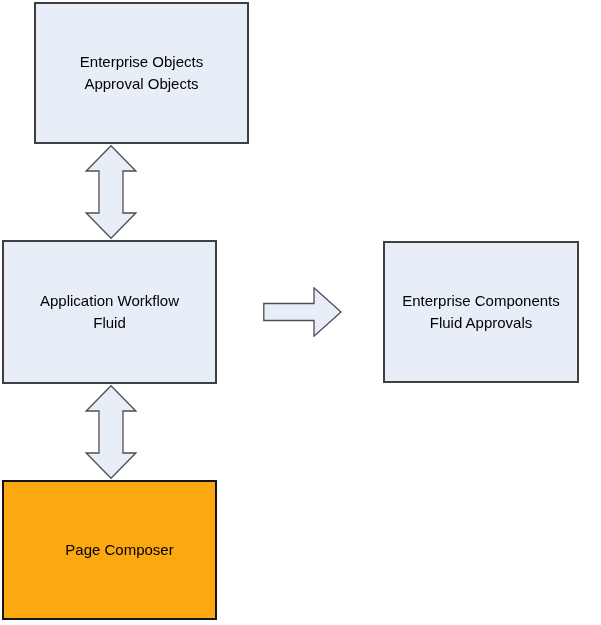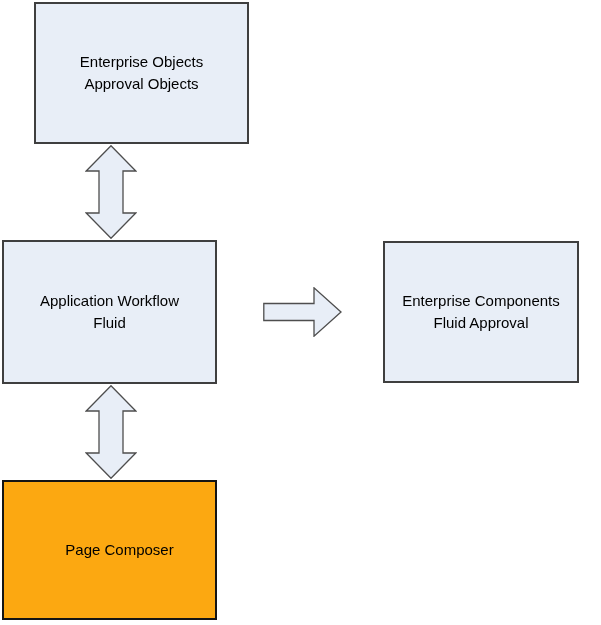--- a/index.html
+++ b/index.html
@@ -84,17 +84,17 @@
 
   <div class="node highlight" id="box-page-composer">
     <div class="label">
       <span>Page Composer</span>
     </div>
   </div>
 
   <div class="node" id="box-enterprise-components">
     <div class="label">
       <span>Enterprise Components</span><br>
-      <span>Fluid Approval</span>
+      <span>Fluid Approvals</span>
     </div>
   </div>
 
 </div>
 
 </body></html>

